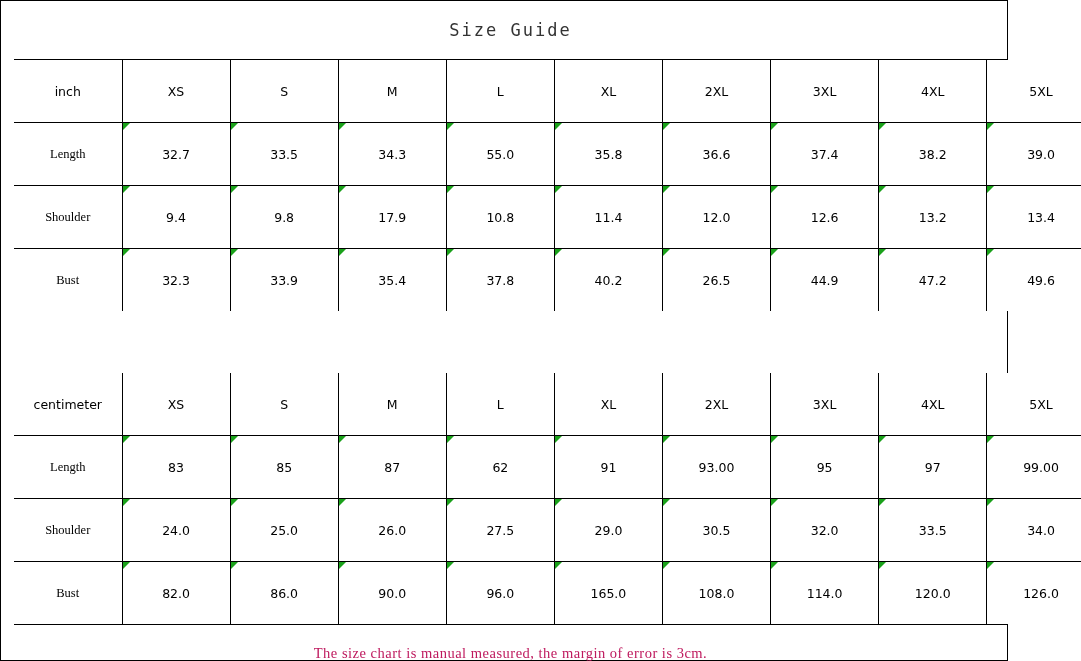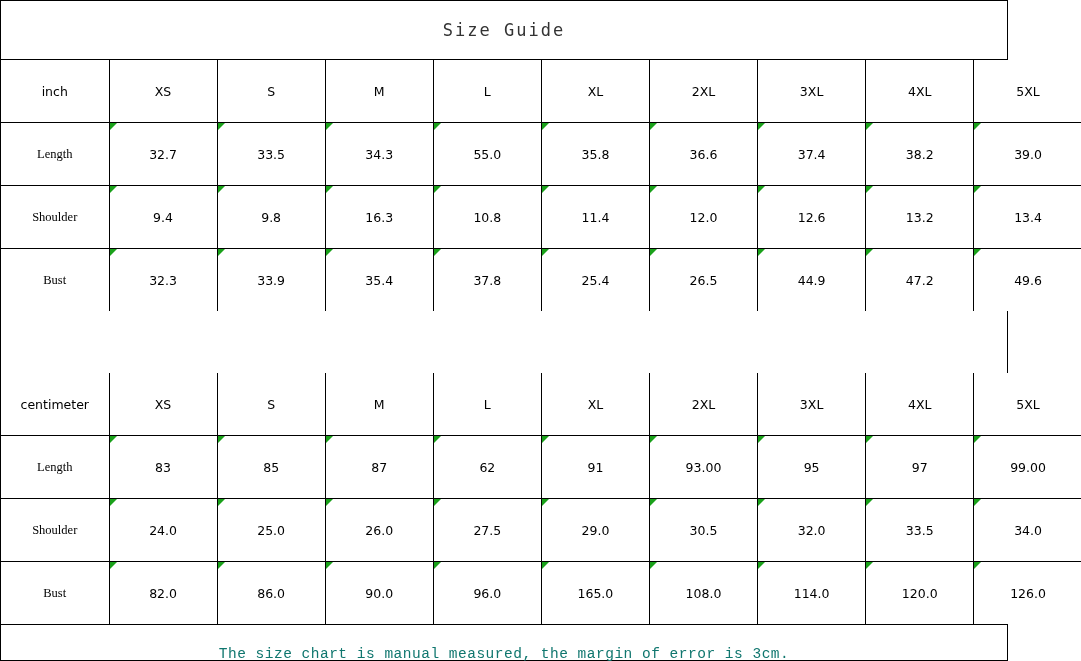--- a/index.html
+++ b/index.html
@@ -15,20 +15,21 @@
     overflow: hidden;
   }
   .page {
     width: 1008px;
     height: 661px;
     box-sizing: border-box;
     border: 1px solid #000000;
     position: relative;
     display: flex;
     flex-direction: column;
+    padding-left: 13px;
   }
   .title-bar {
     height: 59px;
     min-height: 59px;
     display: flex;
     align-items: center;
     justify-content: center;
     border-bottom: 1px solid #000000;
     box-sizing: border-box;
   }
@@ -102,24 +103,24 @@
   .footer {
     flex: 1;
     display: flex;
     align-items: center;
     justify-content: center;
     border-top: 1px solid #000000;
     box-sizing: border-box;
     min-height: 58px;
   }
   .footer-text {
-    font-family: Liberation Mono, monospace;
+    font-family: Liberation Serif, serif;
     font-size: 14.5px;
     letter-spacing: 0.5px;
-    color: #0f766e;
+    color: #be185d;
   }
   .tables-wrap { flex: 0 0 auto; }
 </style>
 </head>
 <body>
 
 <div class="page">
 
   <div class="title-bar">
     <div class="title-text">Size Guide</div>
@@ -164,35 +165,35 @@
           <td class="marker">35.8</td>
           <td class="marker">36.6</td>
           <td class="marker">37.4</td>
           <td class="marker">38.2</td>
           <td class="marker">39.0</td>
         </tr>
         <tr>
           <td class="row-head">Shoulder</td>
           <td class="marker">9.4</td>
           <td class="marker">9.8</td>
-          <td class="marker">16.3</td>
+          <td class="marker">17.9</td>
           <td class="marker">10.8</td>
           <td class="marker">11.4</td>
           <td class="marker">12.0</td>
           <td class="marker">12.6</td>
           <td class="marker">13.2</td>
           <td class="marker">13.4</td>
         </tr>
         <tr>
           <td class="row-head">Bust</td>
           <td class="marker">32.3</td>
           <td class="marker">33.9</td>
           <td class="marker">35.4</td>
           <td class="marker">37.8</td>
-          <td class="marker">25.4</td>
+          <td class="marker">40.2</td>
           <td class="marker">26.5</td>
           <td class="marker">44.9</td>
           <td class="marker">47.2</td>
           <td class="marker">49.6</td>
         </tr>
       </tbody>
     </table>
 
     <table class="size-table">
       <tbody>

